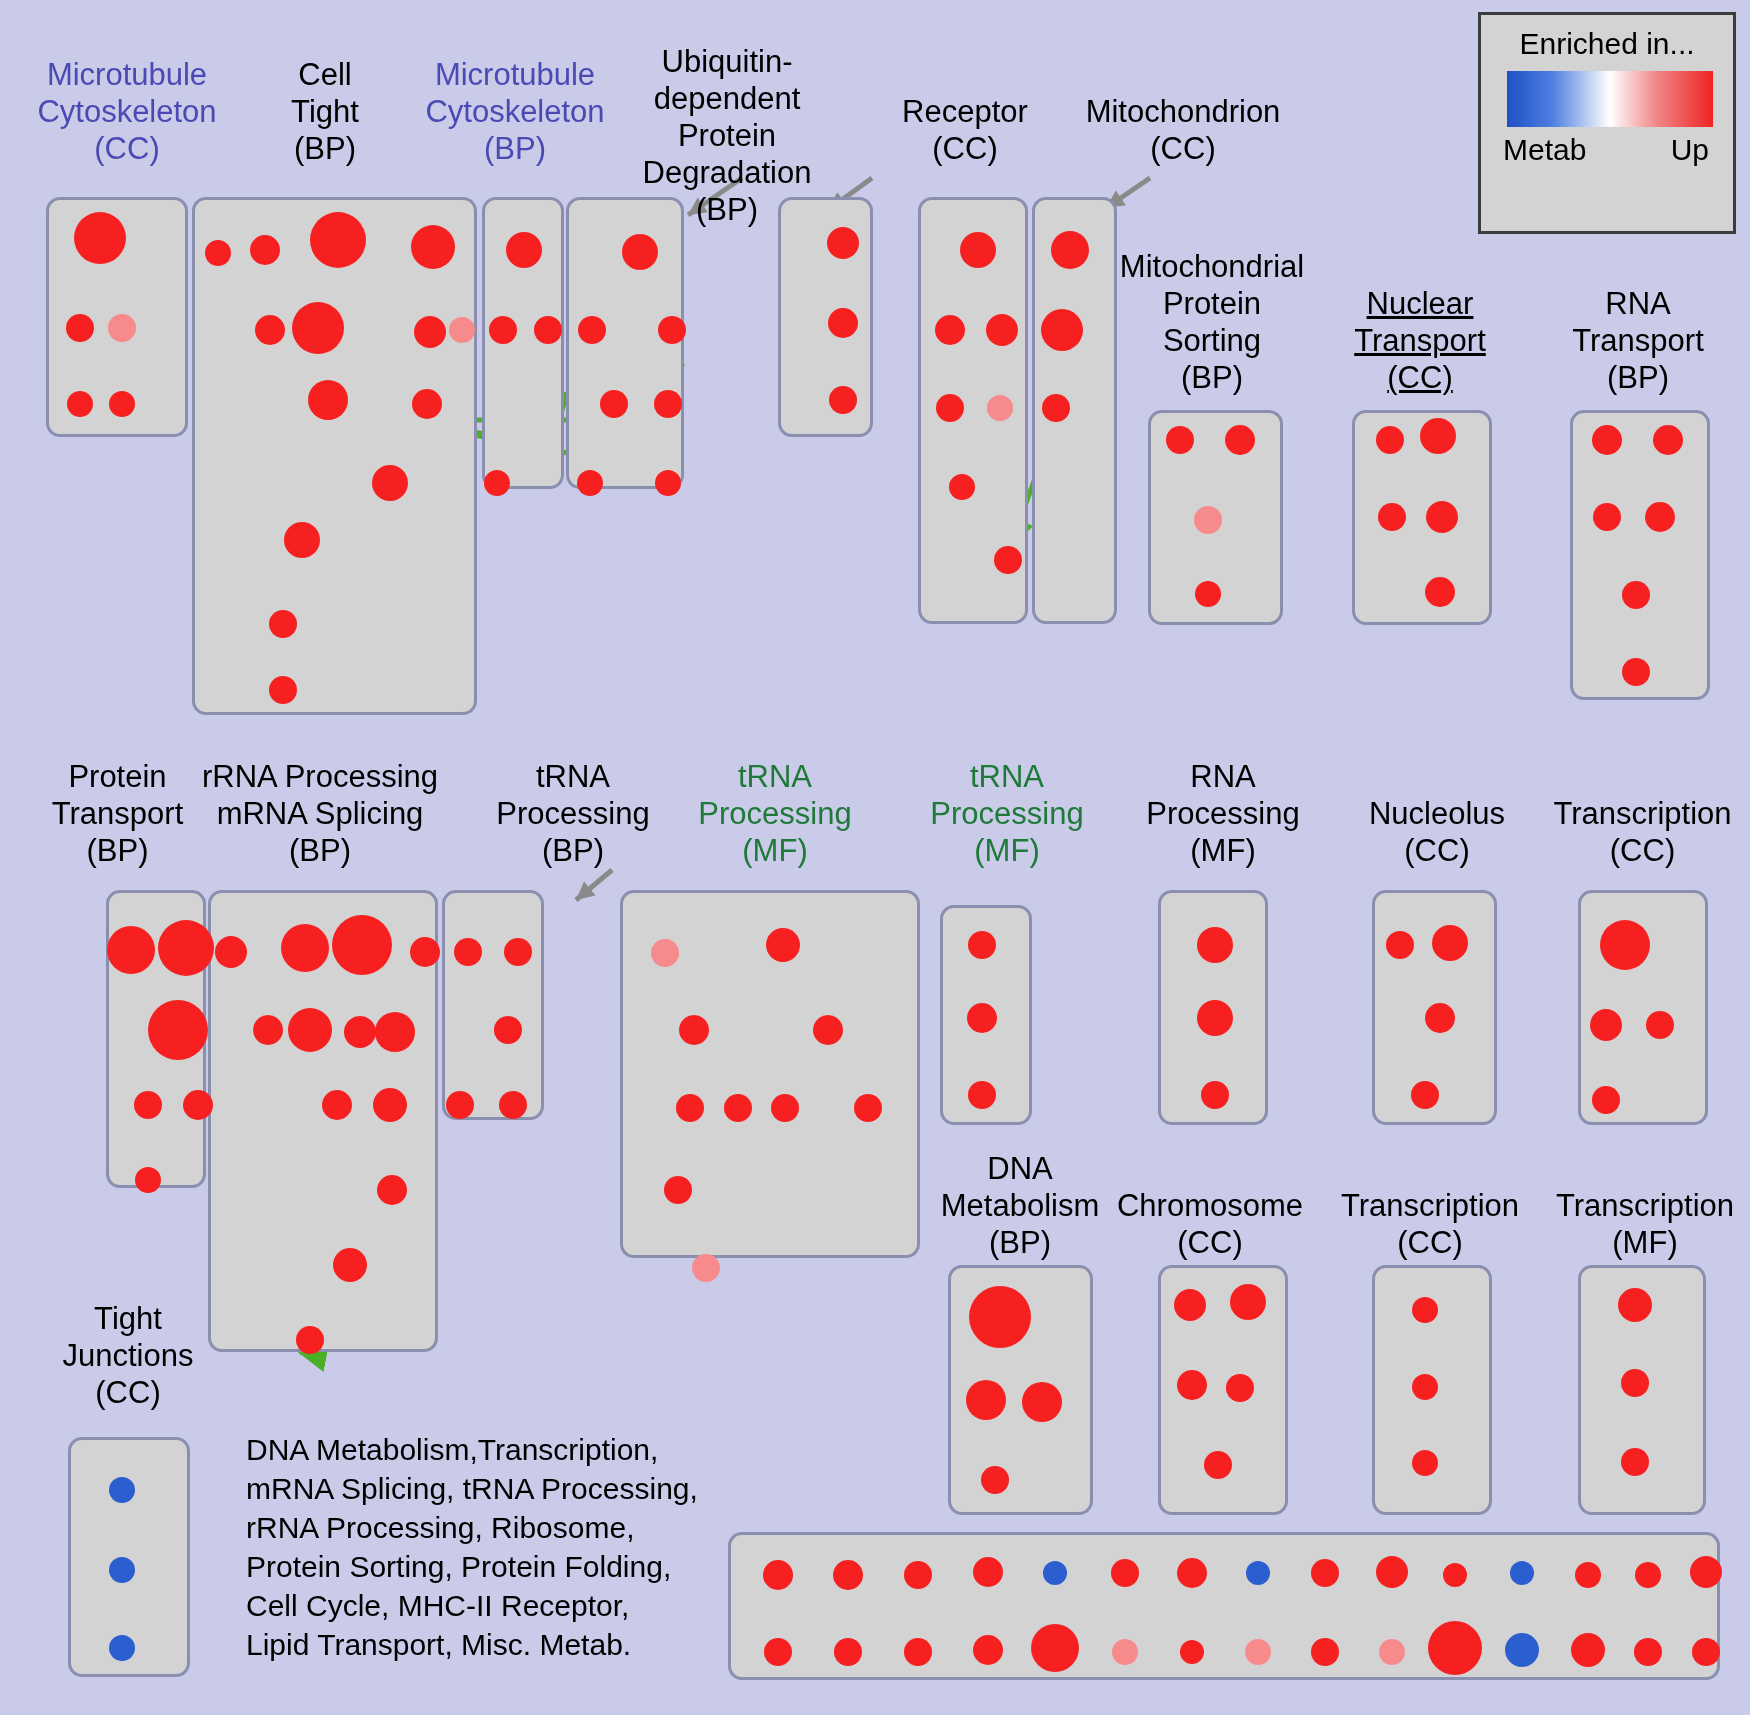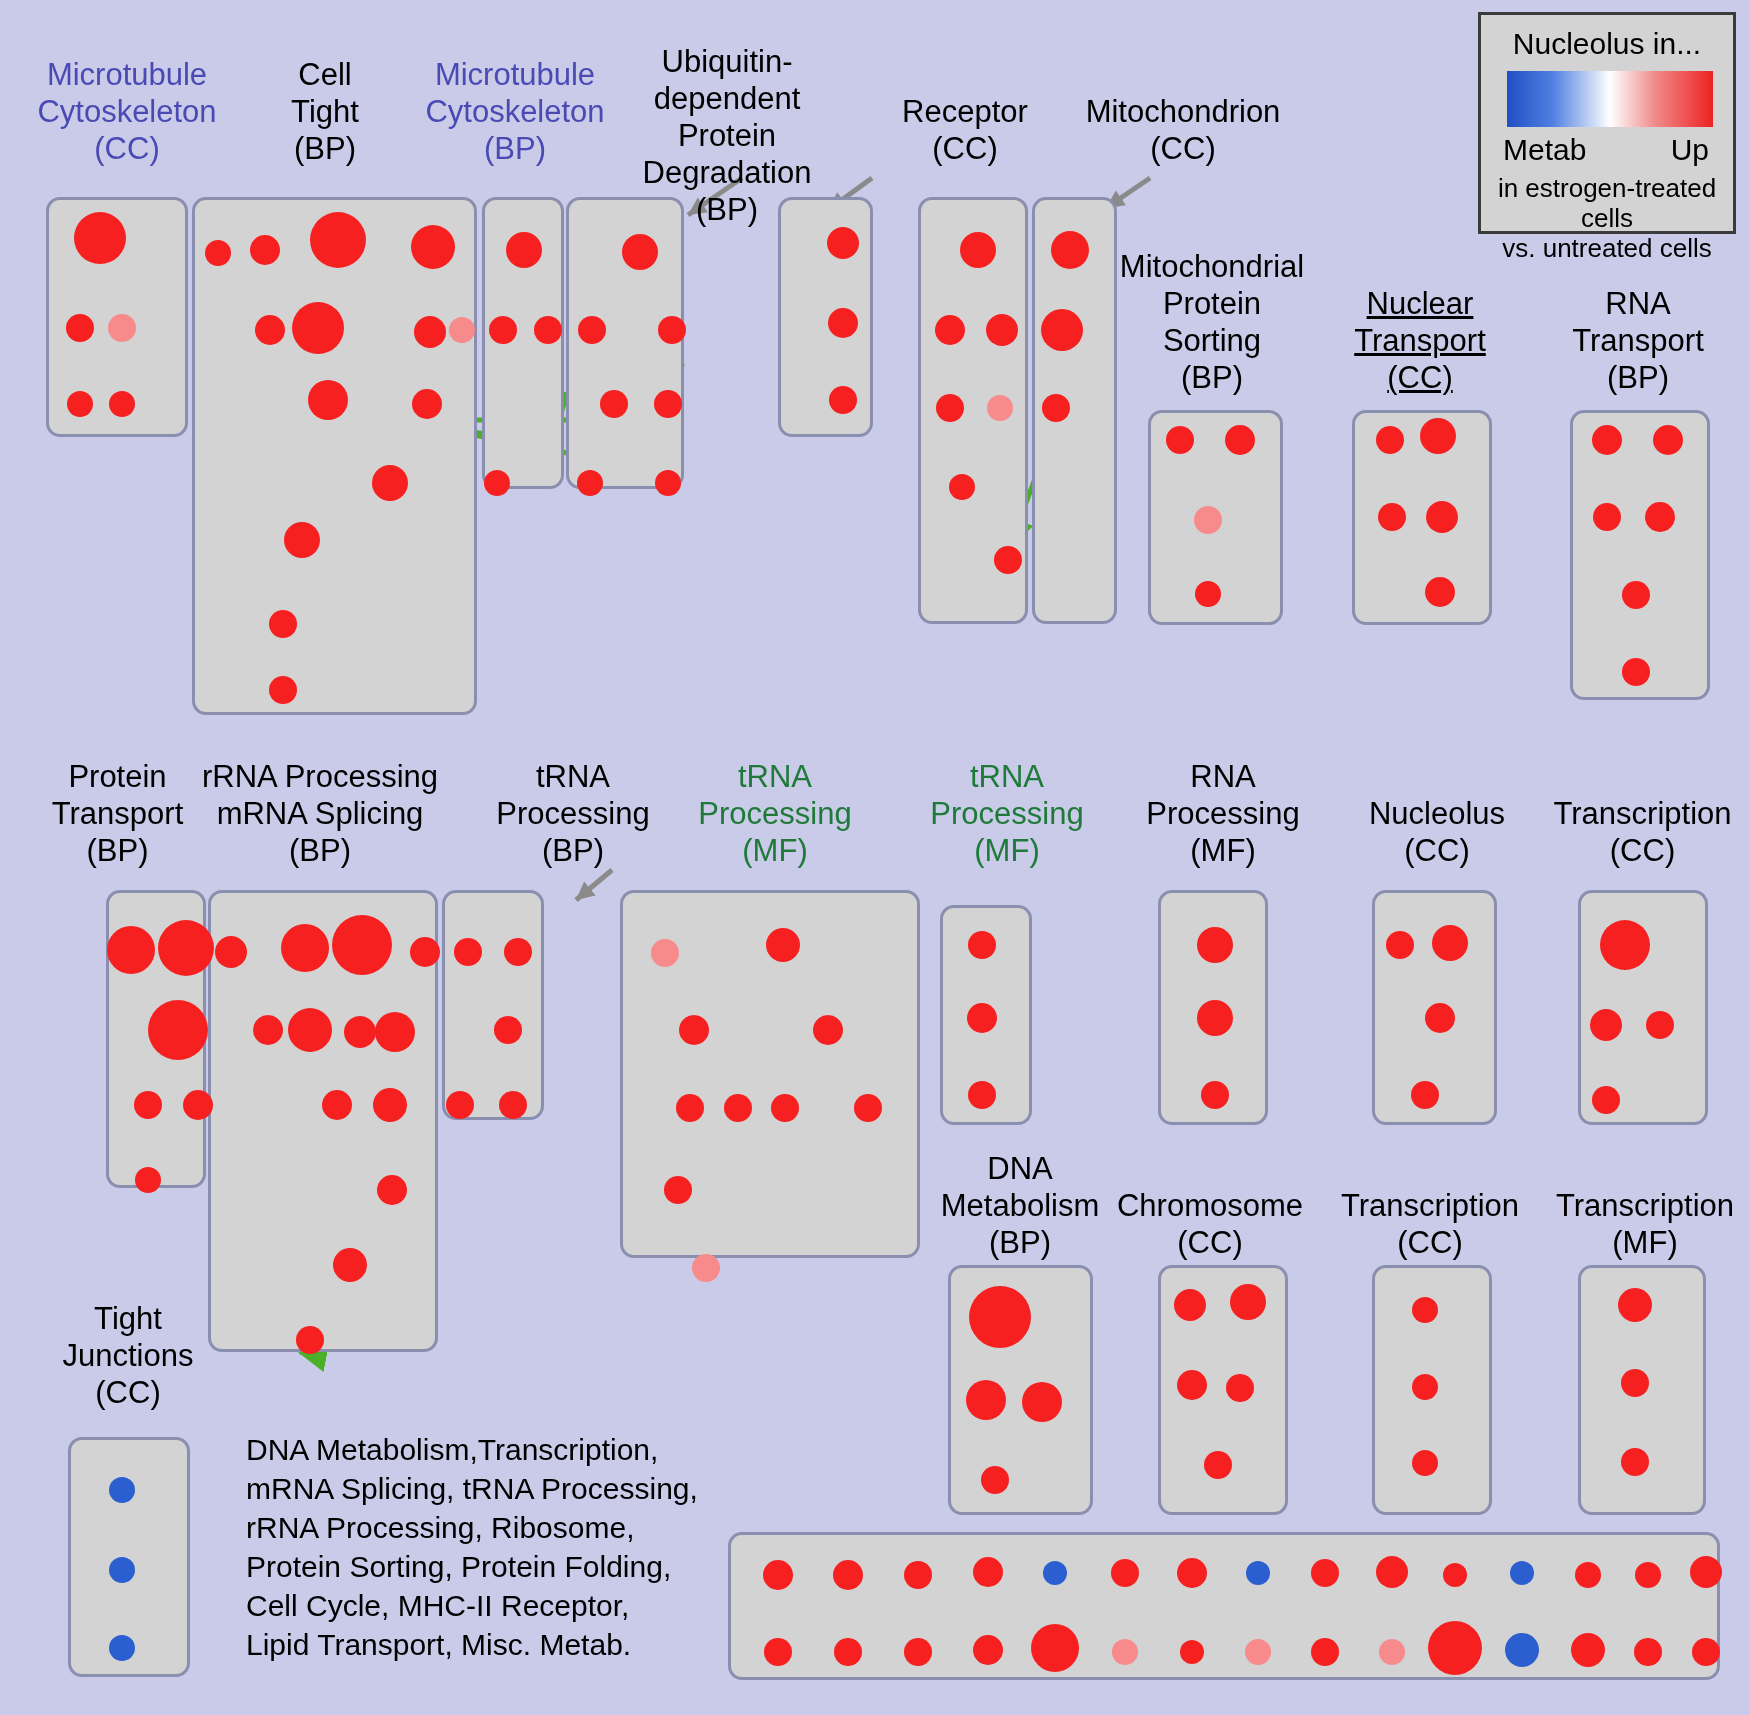--- a/index.html
+++ b/index.html
@@ -432,21 +432,19 @@
     </div>
 
   <div id="bottomtext">DNA Metabolism,Transcription,
 mRNA Splicing, tRNA Processing,
 rRNA Processing, Ribosome,
 Protein Sorting, Protein Folding,
 Cell Cycle, MHC-II Receptor,
 Lipid Transport, Misc. Metab.</div>
 
   <div id="legend">
-    <div class="ltitle">Nucleolus in...</div>
+    <div class="ltitle">Enriched in...</div>
     <div class="bar"></div>
     <div class="down">Metab</div>
     <div class="up">Up</div>
-    <div class="sub">in estrogen-treated cells
-vs. untreated cells</div>
   </div>
 
 </div>
 
 </body></html>

